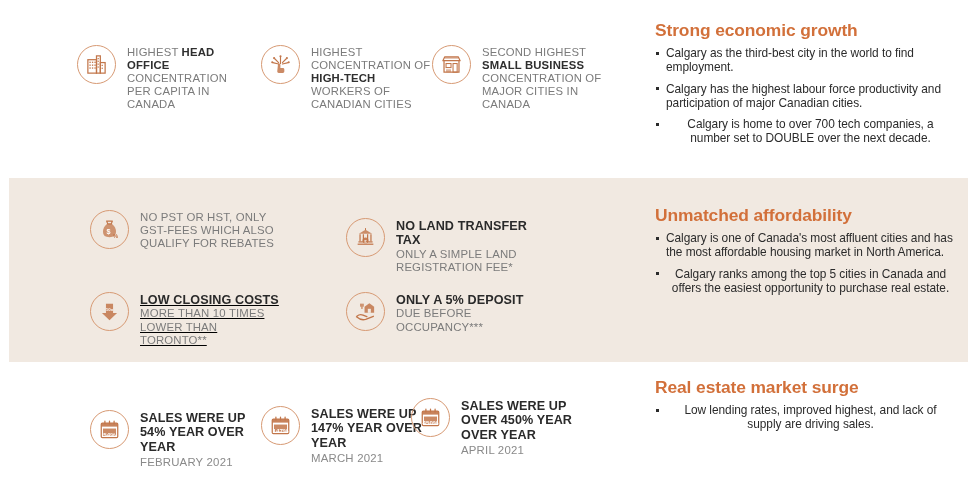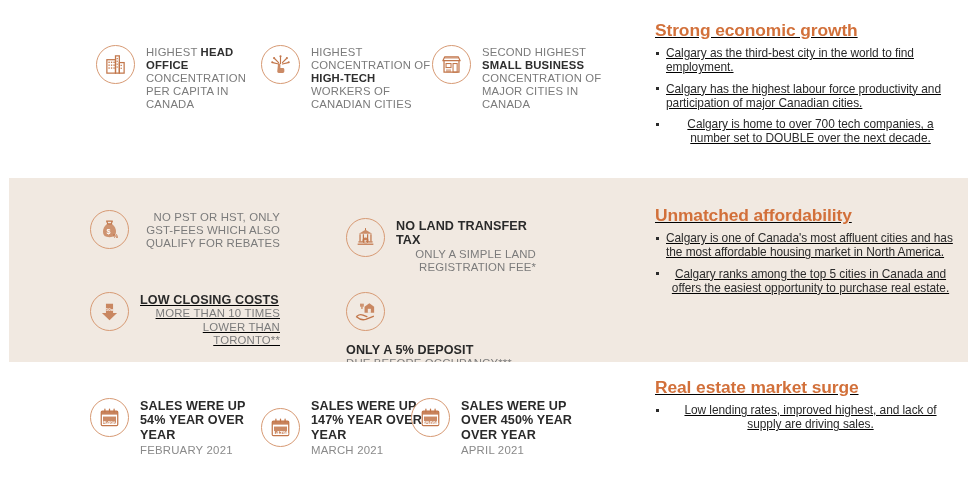--- a/index.html
+++ b/index.html
@@ -70,37 +70,35 @@
     color: #2a2a2a;
     font-weight: 700;
     text-transform: uppercase;
   }
   .ft-sub {
     font-size: 11.4px;
     line-height: 13.2px;
     letter-spacing: 0.15px;
     color: #7b7b7b;
     text-transform: uppercase;
-    text-align: right;
   }
   .ft-date {
     font-size: 11.4px;
     line-height: 14px;
     letter-spacing: 0.2px;
     color: #8a8a8a;
     text-transform: uppercase;
     padding-top: 1px;
   }
 
   
   .copy {
     position: absolute;
     left: 646px;
     width: 300px;
-    text-decoration: underline;
   }
   .copy h2 {
     color: #d2703a;
     font-size: 17.4px;
     line-height: 20px;
     font-weight: 700;
     letter-spacing: -0.1px;
     margin-bottom: 6px;
   }
   .copy ul { list-style: none; }
@@ -135,21 +133,21 @@
   }
 </style>
 </head>
 <body>
 
 <div class="page">
 
   <div class="band band-white" id="band-top">
     <div class="band-inner">
 
-      <div class="feature" style="left:87px; top:45px; width:170px;">
+      <div class="feature" style="left:68px; top:45px; width:170px;">
         <div class="icon-circle">
           <svg width="23" height="23" viewBox="0 0 24 24">
             <g fill="none" stroke="#c2764a" stroke-width="1.3">
               <rect x="3" y="7" width="9" height="14"></rect>
               <rect x="12" y="3" width="4" height="18"></rect>
               <rect x="16" y="10" width="5" height="11"></rect>
             </g>
             <g fill="#c2764a">
               <rect x="4.6" y="9" width="1.4" height="1.4"></rect>
                 <rect x="7.2" y="9" width="1.4" height="1.4"></rect>
@@ -275,21 +273,21 @@
             <path d="M8.3 4 h7.4 v9.6 h4.2 L12 21 L4.1 13.6 h4.2 z" fill="#c2764a" opacity="0.85"></path>
             <text x="12" y="11.6" font-family="Liberation Sans, sans-serif" font-size="4.6" font-weight="700" fill="#ffffff" text-anchor="middle">10x</text>
           </svg>
         </div>
         <div class="feature-text">
           <div class="ft-head">LOW CLOSING COSTS</div>
           <div class="ft-sub">MORE THAN 10 TIMES LOWER THAN TORONTO**</div>
         </div>
       </div>
 
-      <div class="feature" style="left:337px; top:114px; width:190px;flex-direction:column;">
+      <div class="feature" style="left:337px; top:114px; width:190px;">
         <div class="icon-circle">
           <svg width="23" height="23" viewBox="0 0 24 24">
             <path d="M11 7 L16 3.4 L21 7 V13.4 H11 Z" fill="#c2764a" opacity="0.85"></path>
             <rect x="14.4" y="9.2" width="3.2" height="4.2" fill="#f1e9e1"></rect>
             <path d="M8.3 4.2 v4.6" stroke="#c2764a" stroke-width="1.2" stroke-linecap="round"></path>
             <path d="M7.1 4.2 v2.2 M9.5 4.2 v2.2" stroke="#c2764a" stroke-width="1.1" stroke-linecap="round"></path>
             <path d="M3 17 q3-2.6 6.4-1.2 l4 1.6" fill="none" stroke="#c2764a" stroke-width="1.4" stroke-linecap="round"></path>
             <path d="M2.6 17.6 q4.4 4 9.6 2.6 l8-3.2" fill="none" stroke="#c2764a" stroke-width="1.4" stroke-linecap="round"></path>
           </svg>
         </div>
@@ -306,41 +304,41 @@
           <li>Calgary ranks among the top 5 cities in Canada and offers the easiest opportunity to purchase real estate.</li>
         </ul>
       </div>
 
     </div>
   </div>
 
   <div class="band band-white" id="band-bottom">
     <div class="band-inner">
 
-      <div class="feature" style="left:81px; top:36px; width:170px;">
+      <div class="feature" style="left:81px; top:48px; width:170px;">
         <div class="icon-circle">
           <svg width="23" height="23" viewBox="0 0 24 24">
             <rect x="3.4" y="5.4" width="17.2" height="15" rx="1.2" fill="none" stroke="#c2764a" stroke-width="1.3"></rect>
             <rect x="3.4" y="5.4" width="17.2" height="3.6" fill="#c2764a" opacity="0.9"></rect>
             <g stroke="#c2764a" stroke-width="1.3" stroke-linecap="round">
               <path d="M7.2 3.2 v3"></path>
                 <path d="M12 3.2 v3"></path>
                 <path d="M16.8 3.2 v3"></path>
             </g>
             <rect x="5.2" y="11" width="13.6" height="7.6" fill="#c2764a" opacity="0.85"></rect>
           </svg>
           <div class="pct">54%</div>
         </div>
         <div class="feature-text">
           <div class="ft-head">SALES WERE UP 54% YEAR OVER YEAR</div>
           <div class="ft-date">FEBRUARY 2021</div>
         </div>
       </div>
 
-      <div class="feature" style="left:252px; top:36px; width:170px;align-items:center;">
+      <div class="feature" style="left:252px; top:44px; width:170px;">
         <div class="icon-circle">
           <svg width="23" height="23" viewBox="0 0 24 24">
             <rect x="3.4" y="5.4" width="17.2" height="15" rx="1.2" fill="none" stroke="#c2764a" stroke-width="1.3"></rect>
             <rect x="3.4" y="5.4" width="17.2" height="3.6" fill="#c2764a" opacity="0.9"></rect>
             <g stroke="#c2764a" stroke-width="1.3" stroke-linecap="round">
               <path d="M7.2 3.2 v3"></path>
                 <path d="M12 3.2 v3"></path>
                 <path d="M16.8 3.2 v3"></path>
             </g>
             <rect x="5.2" y="11" width="13.6" height="7.6" fill="#c2764a" opacity="0.85"></rect>

